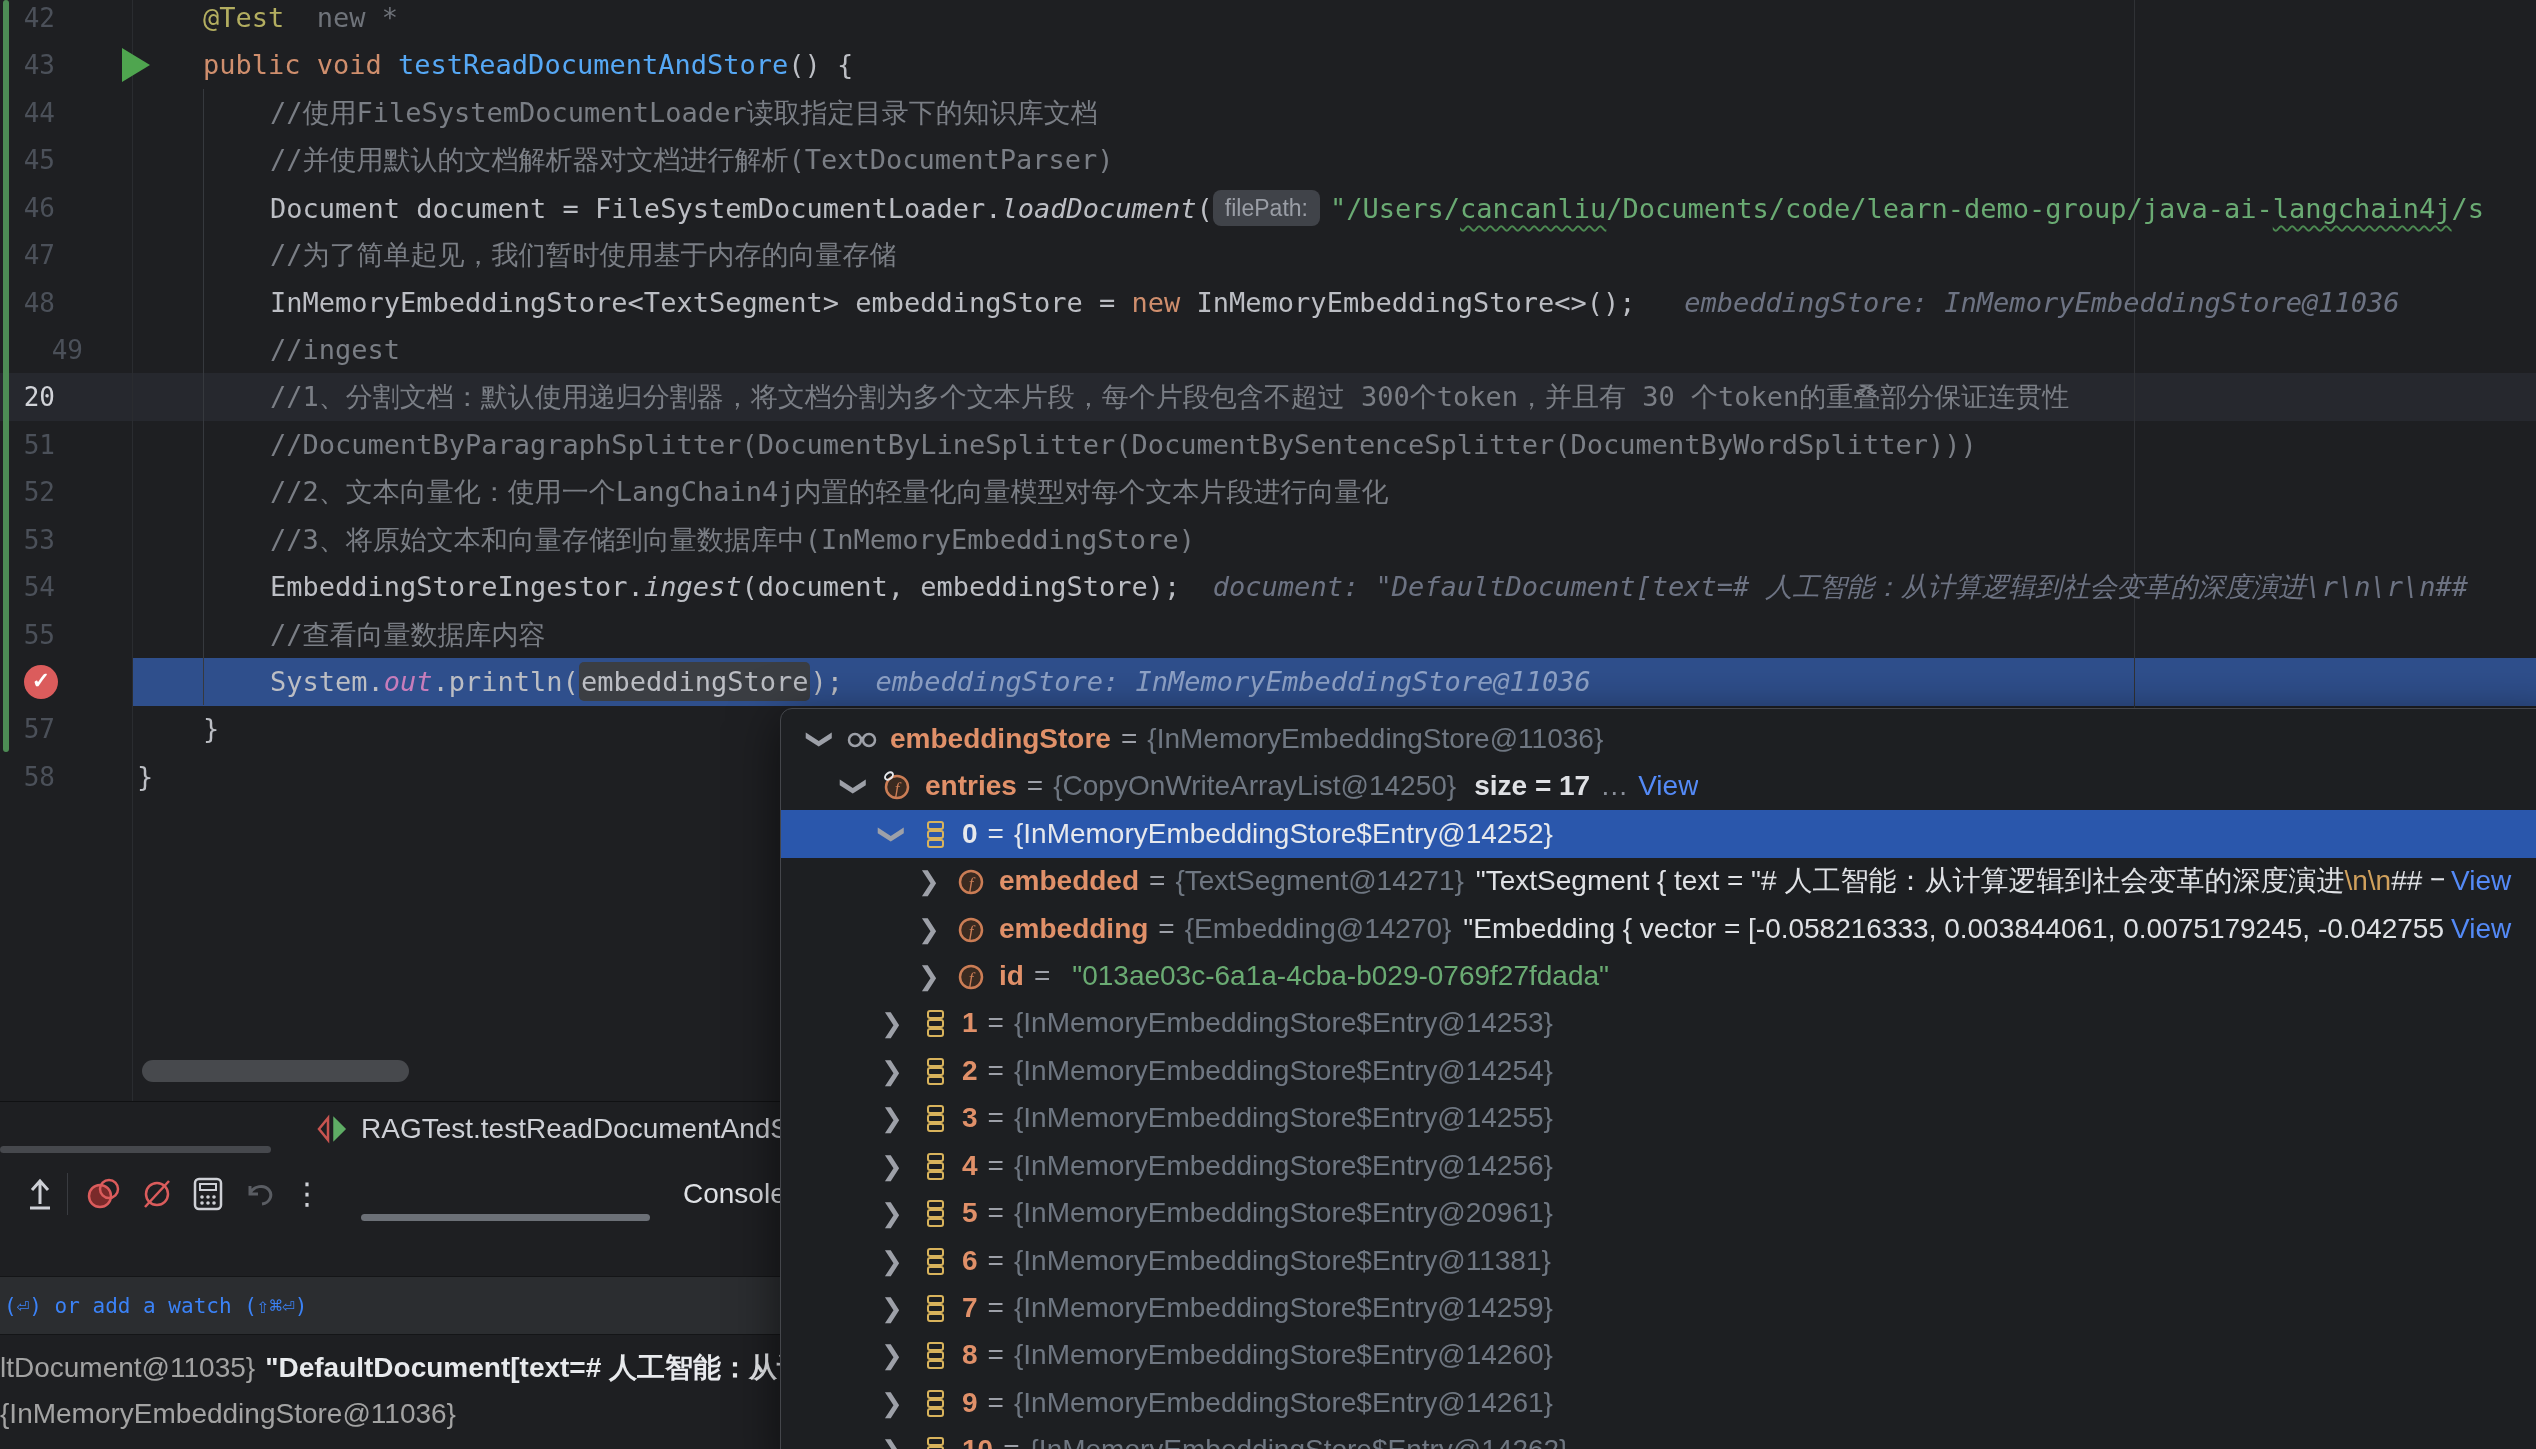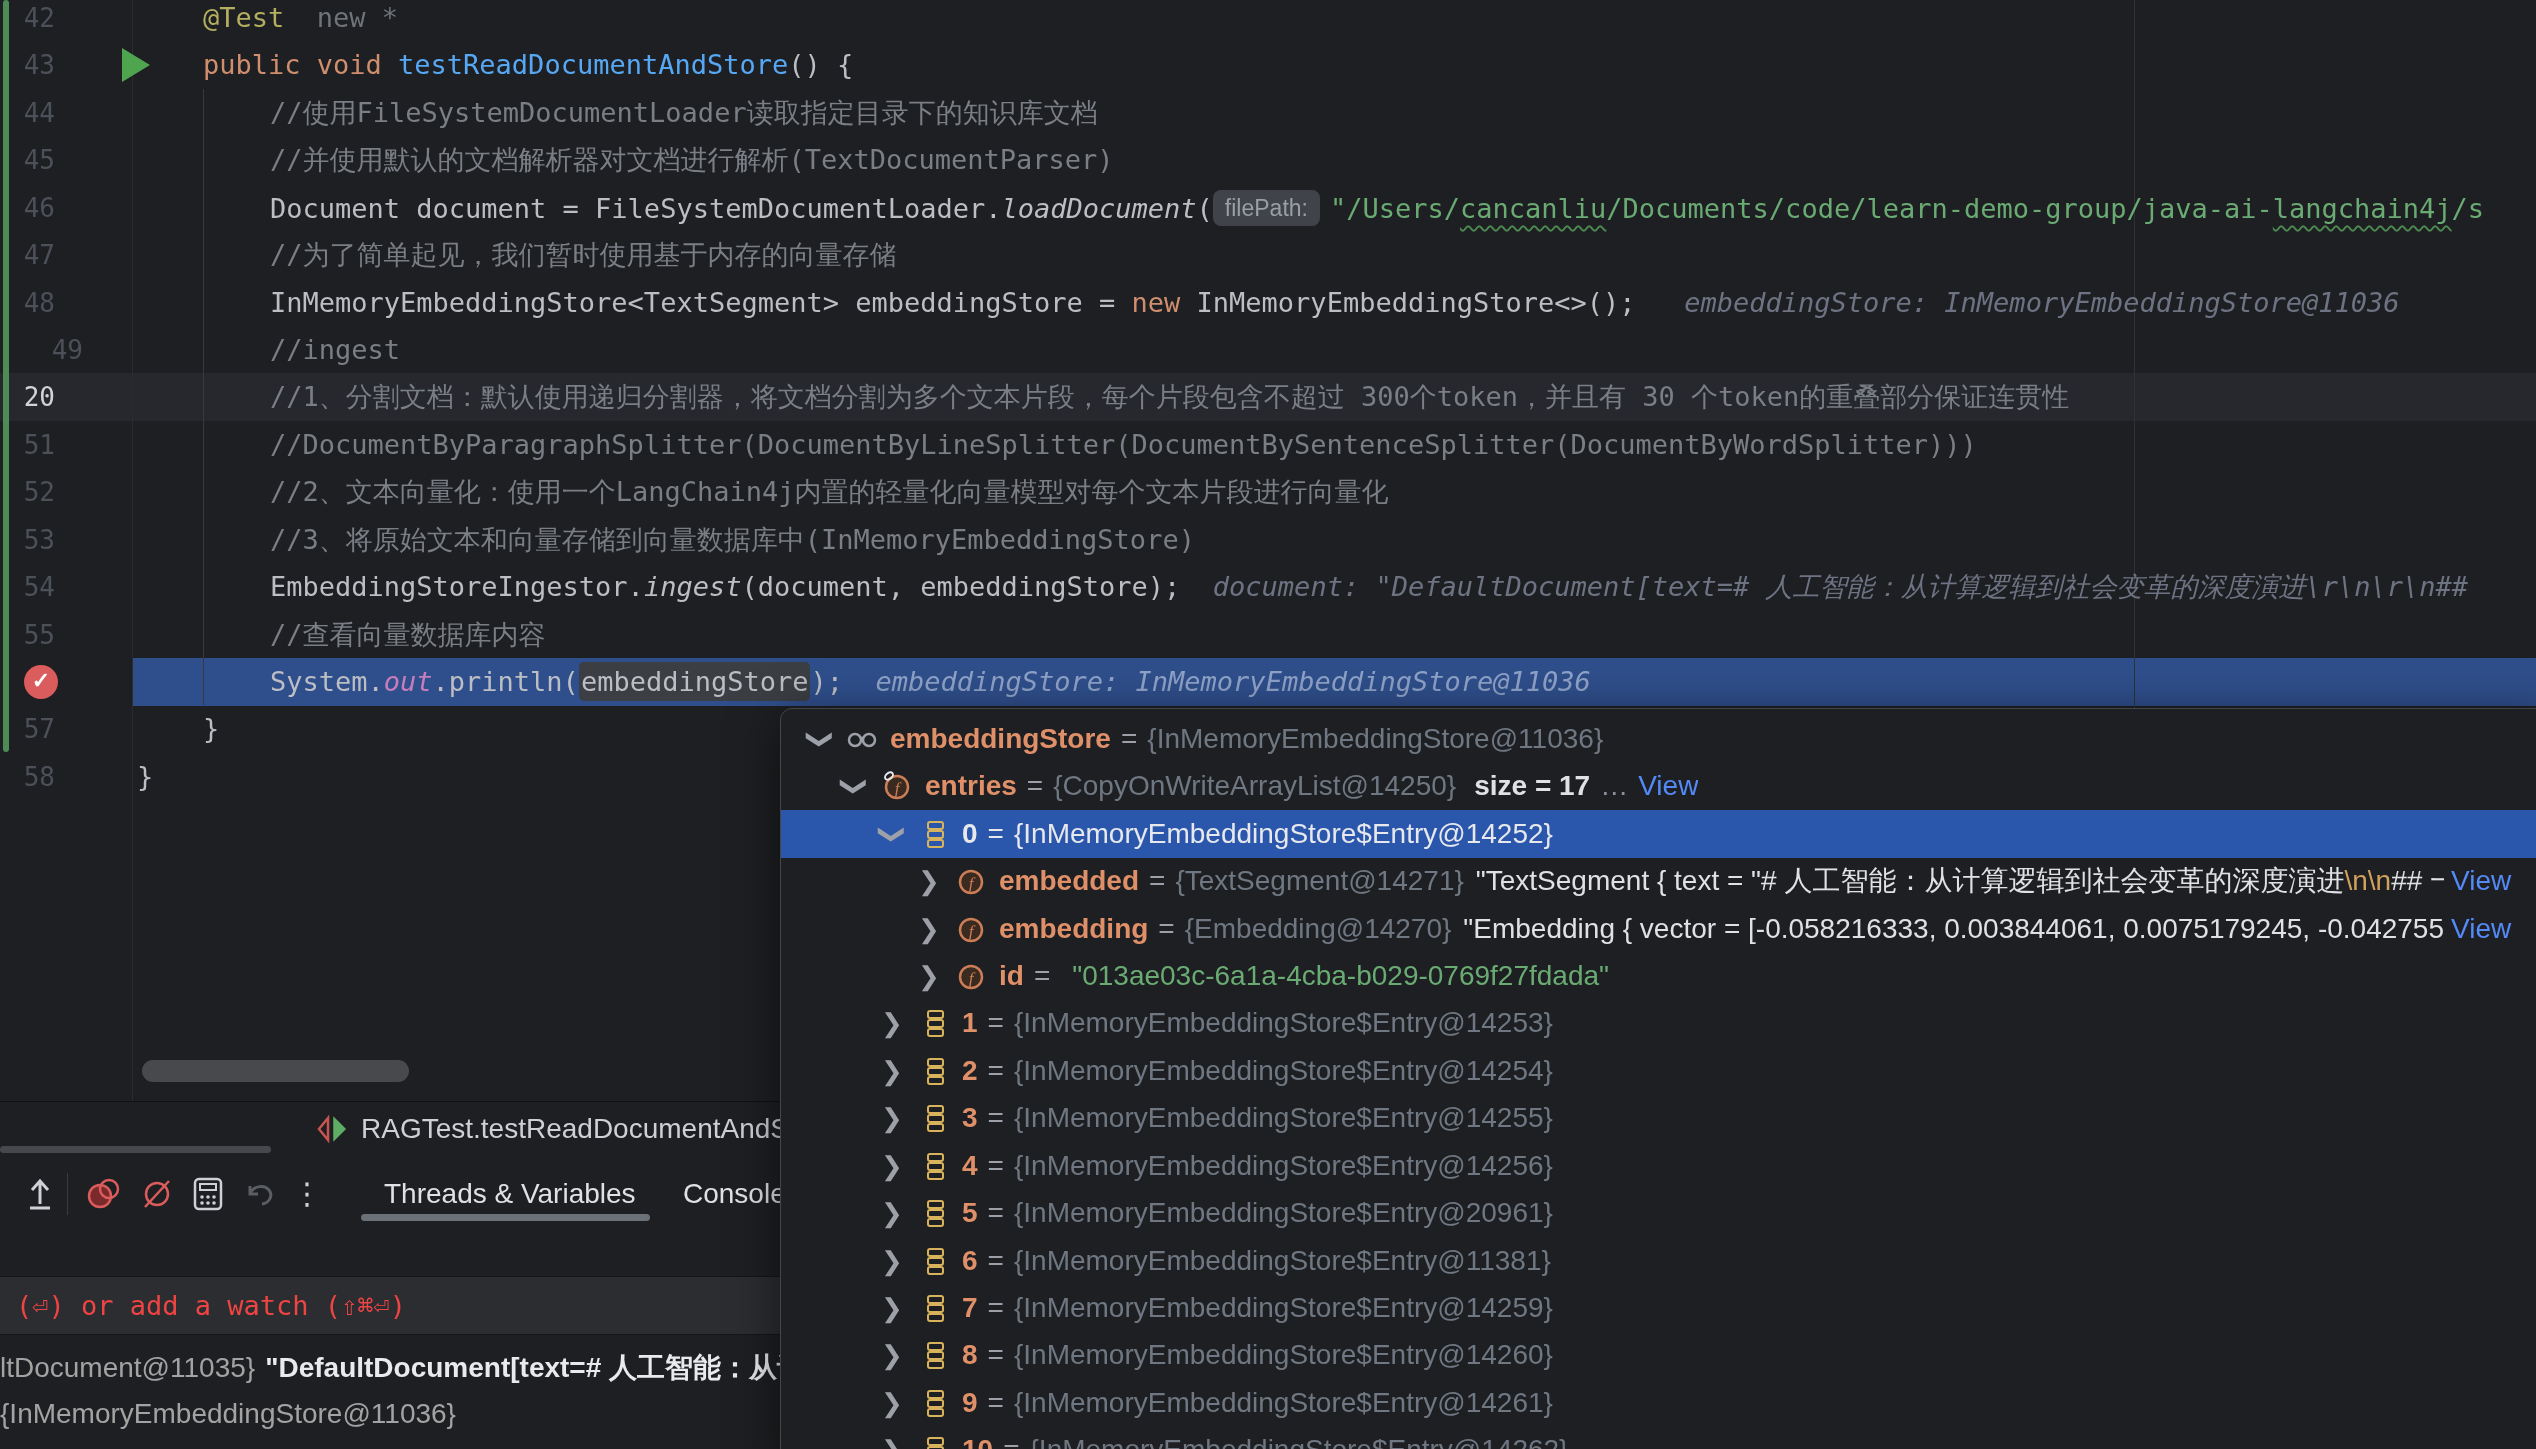--- a/index.html
+++ b/index.html
@@ -38,21 +38,21 @@
           border-top:1px solid #101113;}
   .dtab{position:absolute;top:0;height:53px;display:flex;align-items:center;color:#CED0D6;font-size:28px;white-space:nowrap;cursor:pointer;}
   #tab-underline{position:absolute;left:0;top:44px;width:271px;height:7px;border-radius:4px;background:#46484D;}
   #toolbar{position:absolute;left:0;top:55px;width:780px;height:73px;display:flex;align-items:center;}
   .tbicon{position:absolute;top:0;height:73px;display:flex;align-items:center;justify-content:center;cursor:pointer;}
   .tbsep{position:absolute;left:67px;top:16px;width:1px;height:42px;background:#393B40;}
   .viewtab{position:absolute;top:0;height:73px;display:flex;align-items:center;color:#DFE1E5;font-size:28px;cursor:pointer;white-space:nowrap;}
   #viewtab-underline{position:absolute;left:361px;top:112px;width:289px;height:7px;border-radius:4px;background:#6C7077;}
   #watch-row{position:absolute;left:0;top:174px;width:780px;height:57px;background:#2B2D30;
              border-top:1px solid #141517;border-bottom:1px solid #141517;display:flex;align-items:center;cursor:text;}
-  #watch-row span{font-family:"DejaVu Sans Mono",monospace;font-size:27px;color:#ef4444;padding-left:16px;white-space:pre;}
+  #watch-row span{font-family:"DejaVu Sans Mono",monospace;font-size:21px;color:#3b82f6;padding-left:4px;white-space:pre;}
   .var-row{position:absolute;left:0;width:780px;height:48px;display:flex;align-items:center;font-size:28px;white-space:nowrap;overflow:hidden;}
   .var-gray{color:#a3a3a3;}.var-white{color:#E8EAED;font-weight:600;margin-left:10px;}
   
   #popup{position:absolute;left:780px;top:708px;width:1782px;height:762px;background:#1D1F22;
          border:1.5px solid #44464B;border-radius:12px 0 0 0;z-index:10;box-shadow:0 10px 50px rgba(0,0,0,.55);overflow:hidden;}
   .prow{position:absolute;left:0;width:1782px;height:48px;display:flex;align-items:center;font-size:28px;white-space:nowrap;cursor:pointer;}
   .prow.sel{background:#2A57AC;}
   .chev{position:absolute;color:#9DA0A8;font-size:26px;width:26px;text-align:center;cursor:pointer;}
   .chev.exp{transform:rotate(90deg);}
   .picon{position:absolute;width:32px;height:32px;}
@@ -168,23 +168,20 @@
         </svg>
       </div>
       <div class="tbicon" style="left:238px;width:44px;">
         <svg width="36" height="32" viewBox="0 0 36 32">
           <path d="M8 8 L8 16 L16 16 M8 15 C12 8, 22 6, 27 12 C31 17, 28 25, 20 26" stroke="#5A5D63" stroke-width="3" fill="none"></path>
         </svg>
       </div>
       <div class="tbicon" style="left:289px;width:36px;color:#CED0D6;font-size:30px;">
         <span>⋮</span>
       </div>
-      <div class="viewtab" style="left:384px;">
-        <span>Threads &amp; Variables</span>
-      </div>
       <div class="viewtab" style="left:683px;">
         <span>Console</span>
       </div>
     </div>
     <div id="viewtab-underline"></div>
 
     <div id="watch-row">
       <span>(⏎) or add a watch (⇧⌘⏎)</span>
     </div>
 

